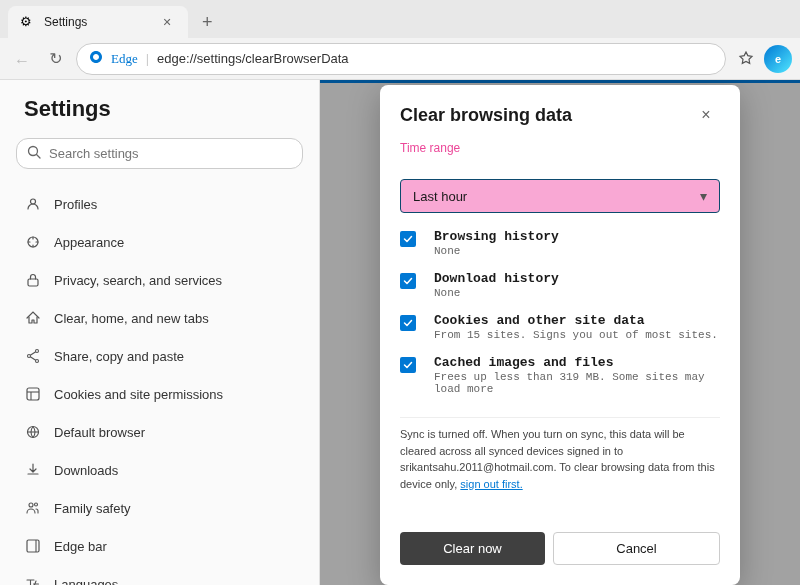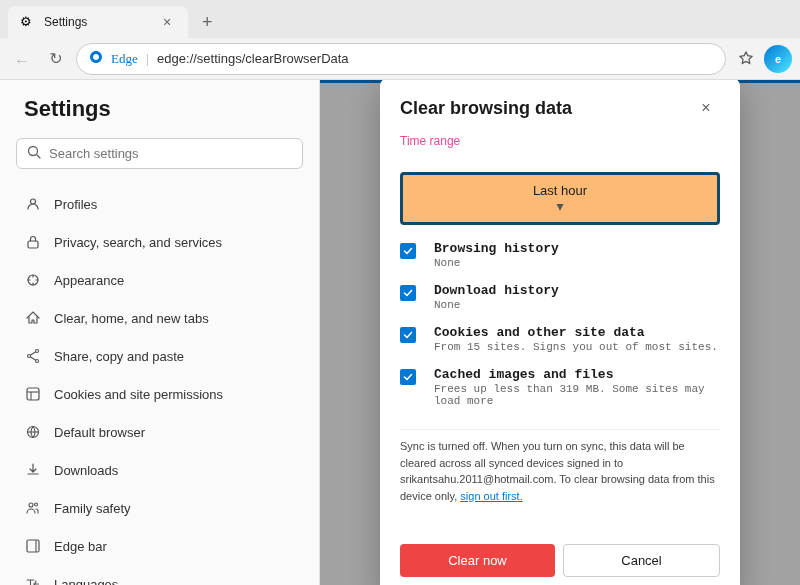--- a/index.html
+++ b/index.html
@@ -24,59 +24,59 @@
     .address-actions { display: flex; gap: 4px; }
     .addr-action-btn { background: none; border: none; cursor: pointer; color: #666; font-size: 14px; width: 28px; height: 28px; border-radius: 50%; display: flex; align-items: center; justify-content: center; }
     .edge-icon-btn { background: linear-gradient(135deg, #0078d4 0%, #50e6ff 100%); border-radius: 50%; width: 28px; height: 28px; display: flex; align-items: center; justify-content: center; color: white; font-weight: bold; font-size: 12px; }
 
     
     .main-content { display: flex; height: calc(585px - 80px); }
 
     
     .sidebar { width: 320px; background: #fafafa; border-right: 1px solid #e0e0e0; overflow-y: auto; padding: 16px 0; flex-shrink: 0; }
     .settings-title { font-size: 22px; font-weight: 600; color: #1a1a1a; padding: 0 24px 16px; }
-    .search-box { display: flex; align-items: center; margin: 0 16px 16px; border: 1px solid #ccc; border-radius: 6px; padding: 6px 10px; background: white; gap: 8px; }
+    .search-box { display: flex; align-items: center; margin: 0 16px 16px; border: 1px solid #ccc; border-radius: 12px; padding: 6px 10px; background: white; gap: 8px; }
     .search-box input { border: none; outline: none; font-size: 13px; flex: 1; color: #555; }
     .search-icon { color: #666; font-size: 14px; }
 
     .sidebar-item { display: flex; align-items: center; padding: 10px 24px; cursor: pointer; gap: 12px; color: #333; font-size: 13px; }
     .sidebar-icon { width: 18px; height: 18px; display: flex; align-items: center; justify-content: center; flex-shrink: 0; }
     .sidebar-icon svg { width: 16px; height: 16px; }
 
     
     .content-area { flex: 1; background: #e8e8e8; position: relative; overflow: hidden; }
 
     
-    .modal-overlay { position: absolute; top: 0; left: 0; right: 0; bottom: 0; background: rgba(0,0,0,0.3); display: flex; align-items: center; justify-content: center; padding-top: 10px; }
+    .modal-overlay { position: absolute; top: 0; left: 0; right: 0; bottom: 0; background: rgba(0,0,0,0.3); display: flex; align-items: flex-end; justify-content: center; padding-top: 10px; }
 
     
     .dialog { background: white; border-radius: 8px; width: 360px; box-shadow: 0 8px 32px rgba(0,0,0,0.25); overflow: hidden; }
     .dialog-header { display: flex; align-items: center; justify-content: space-between; padding: 16px 20px 12px; }
     .dialog-title { font-size: 18px; font-weight: 600; color: #1a1a1a; }
     .dialog-close { background: none; border: none; cursor: pointer; color: #666; font-size: 16px; width: 28px; height: 28px; display: flex; align-items: center; justify-content: center; border-radius: 50%; }
     .dialog-body { padding: 0 20px 16px; }
 
     .time-range-label { font-size: 12px; color: #ec4899; margin-bottom: 24px; font-weight: 500; }
-    .dropdown { display: flex; align-items: center; justify-content: space-between; border: 3px solid #0c4a6e; border-radius: 4px; padding: 8px 12px; cursor: pointer; background: #fdba74; margin-bottom: 16px; flex-direction: column; }
+    .dropdown { display: flex; align-items: center; justify-content: space-between; border: 1px solid #0c4a6e; border-radius: 4px; padding: 8px 12px; cursor: pointer; background: #f9a8d4; margin-bottom: 16px; }
     .dropdown-text { font-size: 13px; color: #1a1a1a; }
     .dropdown-arrow { color: #555; font-size: 14px; }
 
     .scrollable-area { max-height: 220px; overflow-y: auto; margin-right: -4px; padding-right: 4px; }
 
     .checkbox-item { display: flex; align-items: flex-start; gap: 18px; margin-bottom: 14px; font-family: Liberation Mono, monospace; }
     .checkbox { width: 16px; height: 16px; border: 2px solid #0078d4; background: #0078d4; border-radius: 2px; flex-shrink: 0; display: flex; align-items: center; justify-content: center; margin-top: 2px; cursor: pointer; }
     .checkbox svg { width: 10px; height: 10px; }
     .checkbox-label { font-size: 13px; font-weight: 600; color: #1a1a1a; }
     .checkbox-sublabel { font-size: 11px; color: #666; margin-top: 1px; }
 
     .sync-notice { font-size: 11px; color: #444; line-height: 1.5; margin: 8px 0 16px; padding: 8px 0; border-top: 1px solid #eee; }
     .sync-notice a { color: #0078d4; cursor: pointer; }
 
     .dialog-footer { display: flex; gap: 8px; padding: 0 20px 20px; }
-    .btn-primary { background: #ef4444; color: white; border: none; border-radius: 4px; padding: 8px 24px; font-size: 13px; cursor: pointer; flex: 1; font-weight: 500; }
+    .btn-primary { background: #404040; color: white; border: none; border-radius: 4px; padding: 8px 14px; font-size: 13px; cursor: pointer; flex: 1; font-weight: 500; }
     .btn-secondary { background: white; color: #1a1a1a; border: 1px solid #ccc; border-radius: 4px; padding: 8px 24px; font-size: 13px; cursor: pointer; flex: 1; }
 
     
     .top-bar-hint { height: 8px; background: #e8e8e8; position: relative; }
     .blue-border { position: absolute; top: 0; left: 0; right: 0; height: 3px; background: #0078d4; }
 
     
     .scrollable-area::-webkit-scrollbar { width: 6px; }
     .scrollable-area::-webkit-scrollbar-track { background: #f0f0f0; border-radius: 3px; }
     .scrollable-area::-webkit-scrollbar-thumb { background: #bbb; border-radius: 3px; }
@@ -145,35 +145,35 @@
             <circle cx="8" cy="5.5" r="2.5" stroke="#555" stroke-width="1.2"></circle>
             <path d="M3 13c0-2.76 2.24-5 5-5s5 2.24 5 5" stroke="#555" stroke-width="1.2" stroke-linecap="round"></path>
           </svg>
       </span>
       <span>Profiles</span>
     </div>
 
     <div class="sidebar-item">
       <span class="sidebar-icon">
         <svg viewBox="0 0 16 16" fill="none">
+            <circle cx="8" cy="8" r="5" stroke="#555" stroke-width="1.2"></circle>
+            <path d="M8 3v2M8 11v2M3 8h2M11 8h2" stroke="#555" stroke-width="1.2" stroke-linecap="round"></path>
+          </svg>
+      </span>
+      <span>Appearance</span>
+    </div>
+
+    <div class="sidebar-item">
+      <span class="sidebar-icon">
+        <svg viewBox="0 0 16 16" fill="none">
             <rect x="3" y="7" width="10" height="7" rx="1.5" stroke="#555" stroke-width="1.2"></rect>
             <path d="M5.5 7V5a2.5 2.5 0 0 1 5 0v2" stroke="#555" stroke-width="1.2" stroke-linecap="round"></path>
           </svg>
       </span>
       <span>Privacy, search, and services</span>
-    </div>
-
-    <div class="sidebar-item">
-      <span class="sidebar-icon">
-        <svg viewBox="0 0 16 16" fill="none">
-            <circle cx="8" cy="8" r="5" stroke="#555" stroke-width="1.2"></circle>
-            <path d="M8 3v2M8 11v2M3 8h2M11 8h2" stroke="#555" stroke-width="1.2" stroke-linecap="round"></path>
-          </svg>
-      </span>
-      <span>Appearance</span>
     </div>
 
     <div class="sidebar-item">
       <span class="sidebar-icon">
         <svg viewBox="0 0 16 16" fill="none">
             <path d="M2 8L8 2l6 6" stroke="#555" stroke-width="1.2" stroke-linecap="round"></path>
             <path d="M4 7v6h3v-3h2v3h3V7" stroke="#555" stroke-width="1.2" stroke-linecap="round" stroke-linejoin="round"></path>
           </svg>
       </span>
       <span>Clear, home, and new tabs</span>

